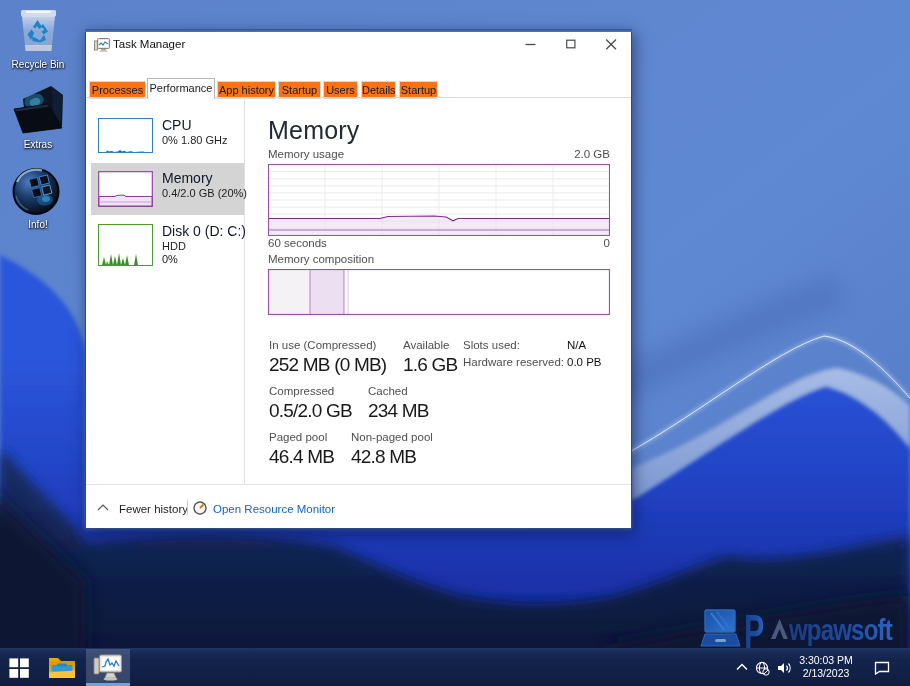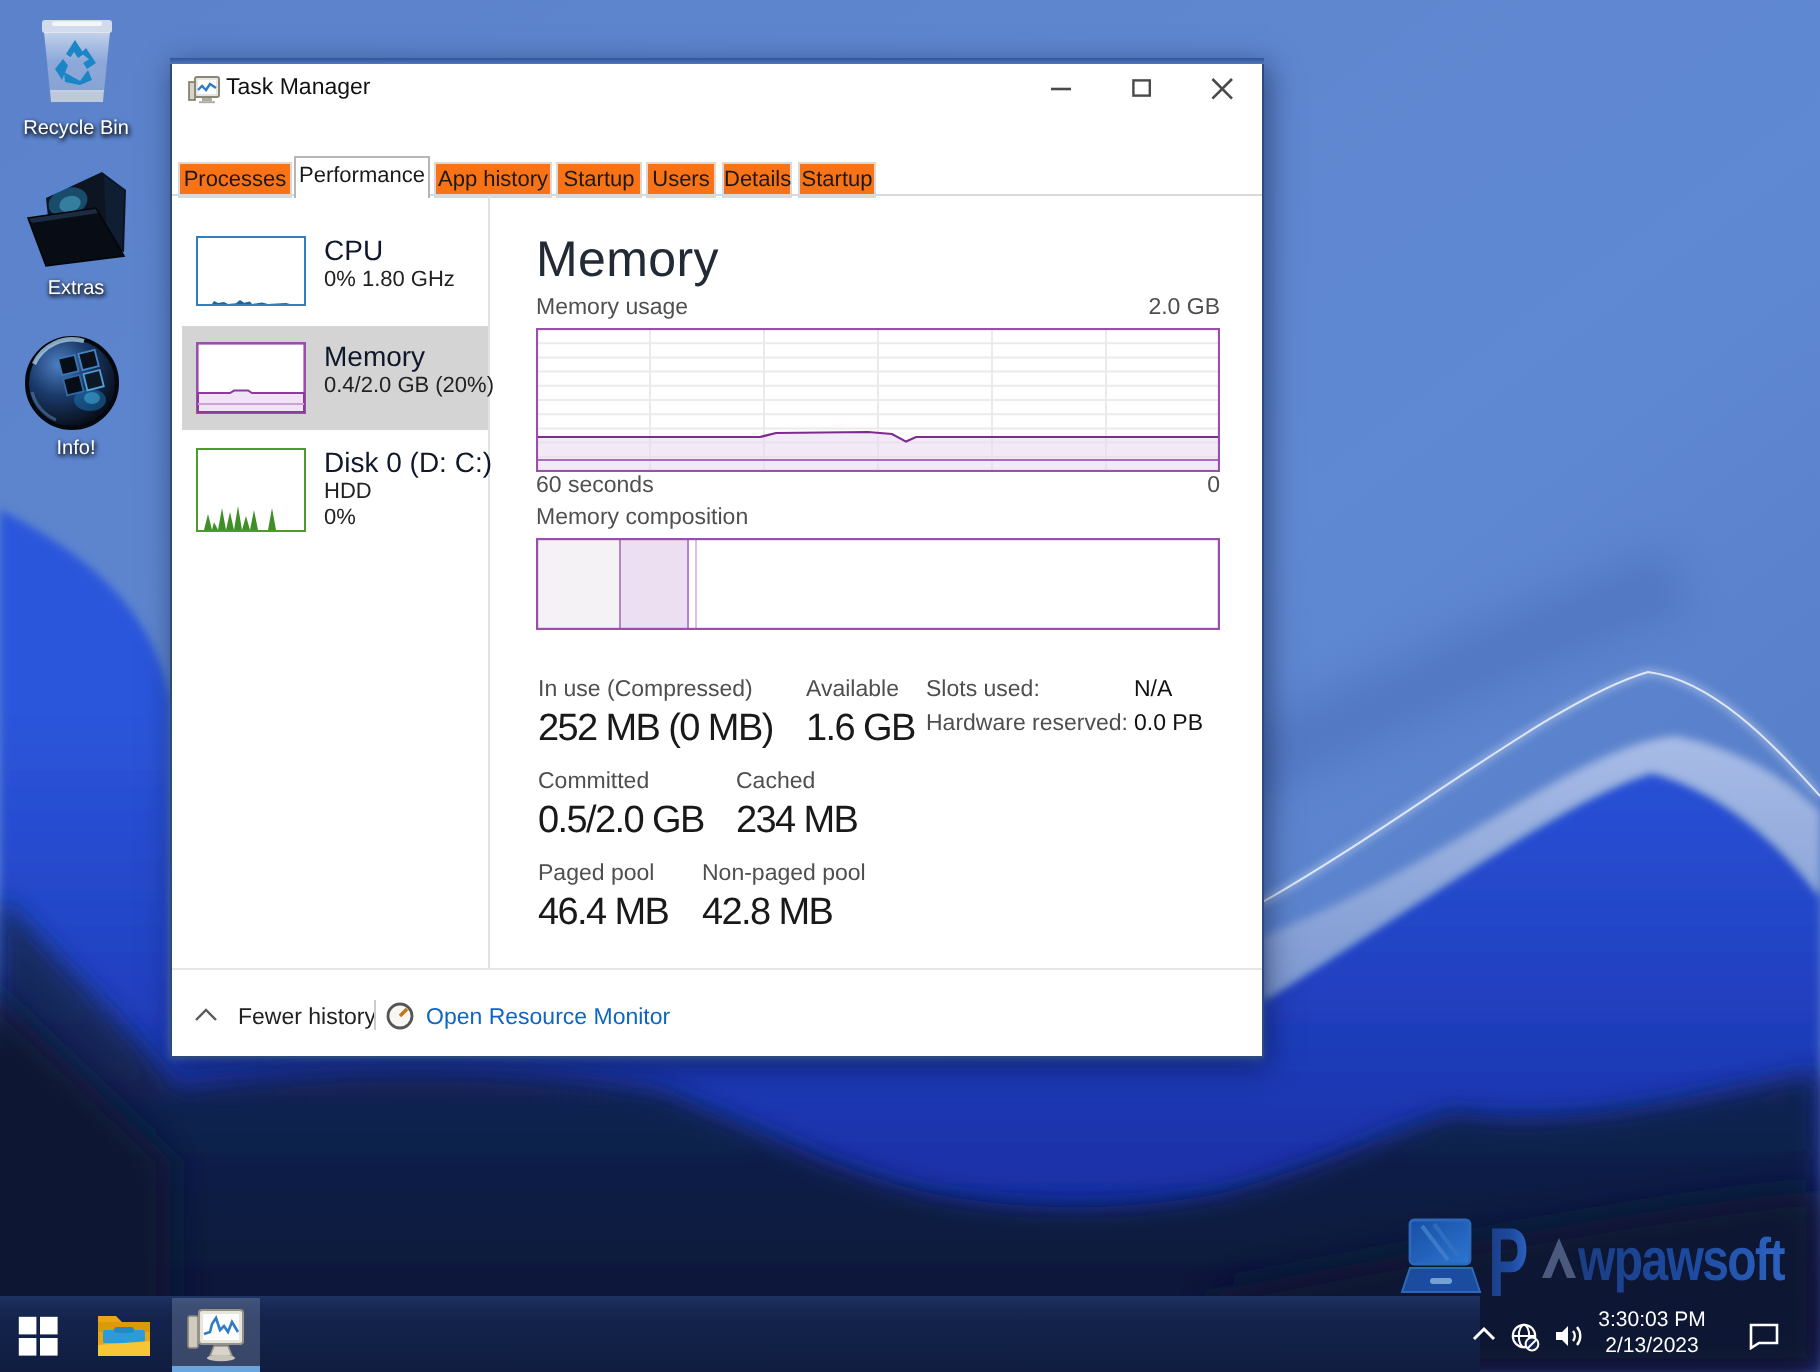--- a/index.html
+++ b/index.html
@@ -27,21 +27,21 @@
 
 .mlabel{position:absolute;font-size:11.5px;color:#4f4f4f}
 .bigval{position:absolute;font-size:19px;color:#191919;letter-spacing:-.8px}
 #memtitle{position:absolute;left:182px;top:87px;font-size:25px;color:#222a35;letter-spacing:.2px}
 
 #footline{position:absolute;left:0;top:455px;width:545px;height:1px;background:#e5e5e5}
 #fewer{position:absolute;left:33px;top:474px;font-size:11.5px;color:#222}
 #fvline{position:absolute;left:101px;top:471px;width:1px;height:15px;background:#ccc}
 #reslink{position:absolute;left:127px;top:474px;font-size:11.5px;color:#0f66c0}
 
-#taskbar{position:absolute;left:0;top:648px;width:740px;height:38px;background:linear-gradient(#1f3464 0%,#182a55 12%,#13234b 32%,#101d40 100%)}
+#taskbar{position:absolute;left:0;top:648px;width:910px;height:38px;background:linear-gradient(#1f3464 0%,#182a55 12%,#13234b 32%,#101d40 100%)}
 #tmbtn{position:absolute;left:86px;top:1px;width:44px;height:37px;background:rgba(160,175,205,.28)}
 #tmline{position:absolute;left:0;bottom:0;width:44px;height:3px;background:#6aa6dd}
 .tray{position:absolute;color:#fff}
 #clock{position:absolute;left:797px;top:6px;width:58px;color:#fff;font-size:10.5px;text-align:center;line-height:13px}
 </style>
 </head>
 <body>
 <svg id="bg" width="910" height="686" viewBox="0 0 910 686">
 <defs>
 <linearGradient id="base" x1="0" y1="0" x2="1" y2="1">
@@ -250,21 +250,21 @@
 </svg>
 
 <div class="mlabel" style="left:183px;top:310px">In use (Compressed)</div>
 <div class="mlabel" style="left:317px;top:310px">Available</div>
 <div class="mlabel" style="left:377px;top:310px">Slots used:</div>
 <div class="mlabel" style="left:481px;top:310px;color:#111">N/A</div>
 <div class="bigval" style="left:183px;top:325px">252 MB (0 MB)</div>
 <div class="bigval" style="left:317px;top:325px">1.6 GB</div>
 <div class="mlabel" style="left:377px;top:327px">Hardware reserved:</div>
 <div class="mlabel" style="left:481px;top:327px;color:#111">0.0 PB</div>
-<div class="mlabel" style="left:183px;top:356px">Committed</div>
+<div class="mlabel" style="left:183px;top:356px">Compressed</div>
 <div class="mlabel" style="left:282px;top:356px">Cached</div>
 <div class="bigval" style="left:183px;top:371px">0.5/2.0 GB</div>
 <div class="bigval" style="left:282px;top:371px">234 MB</div>
 <div class="mlabel" style="left:183px;top:402px">Paged pool</div>
 <div class="mlabel" style="left:265px;top:402px">Non-paged pool</div>
 <div class="bigval" style="left:183px;top:417px">46.4 MB</div>
 <div class="bigval" style="left:265px;top:417px">42.8 MB</div>
 
 <div id="footline"></div>
 <svg style="position:absolute;left:11px;top:475px" width="12" height="7" viewBox="0 0 12 7">

